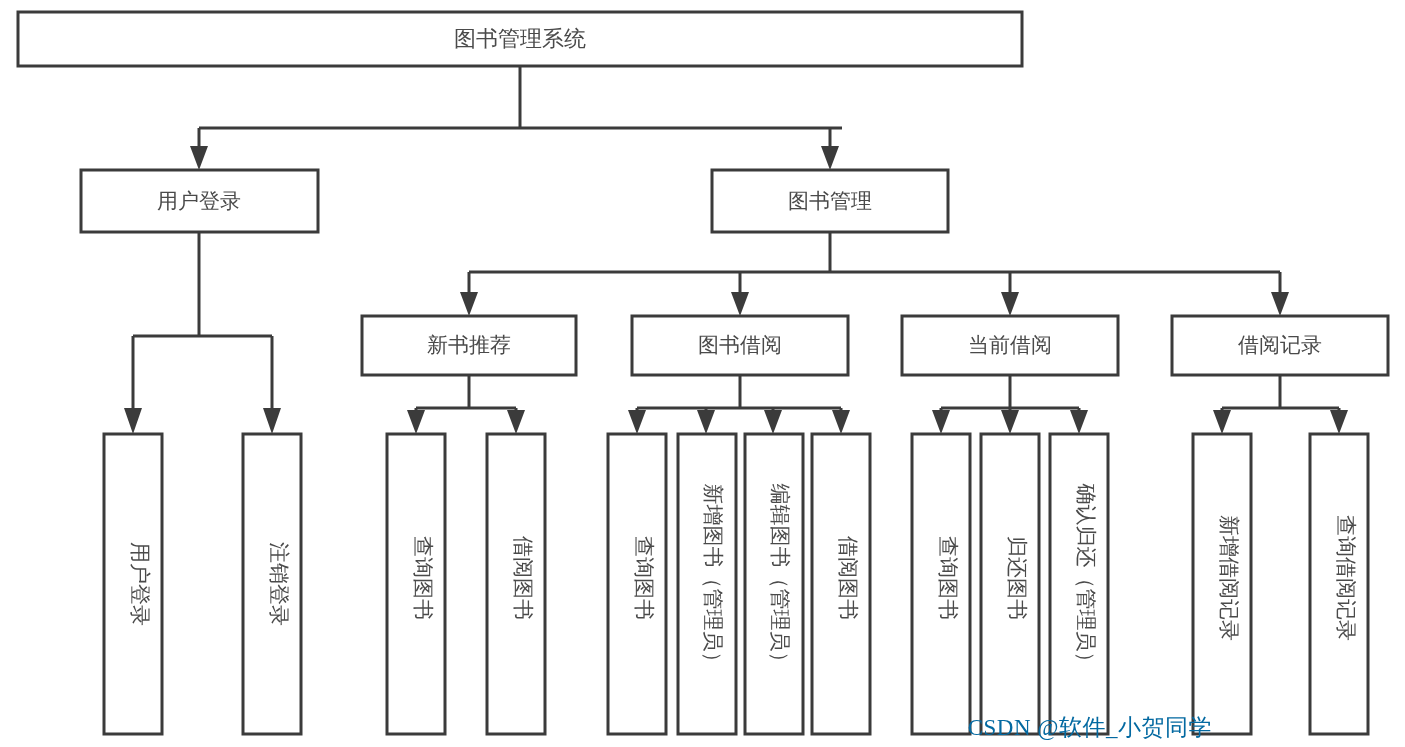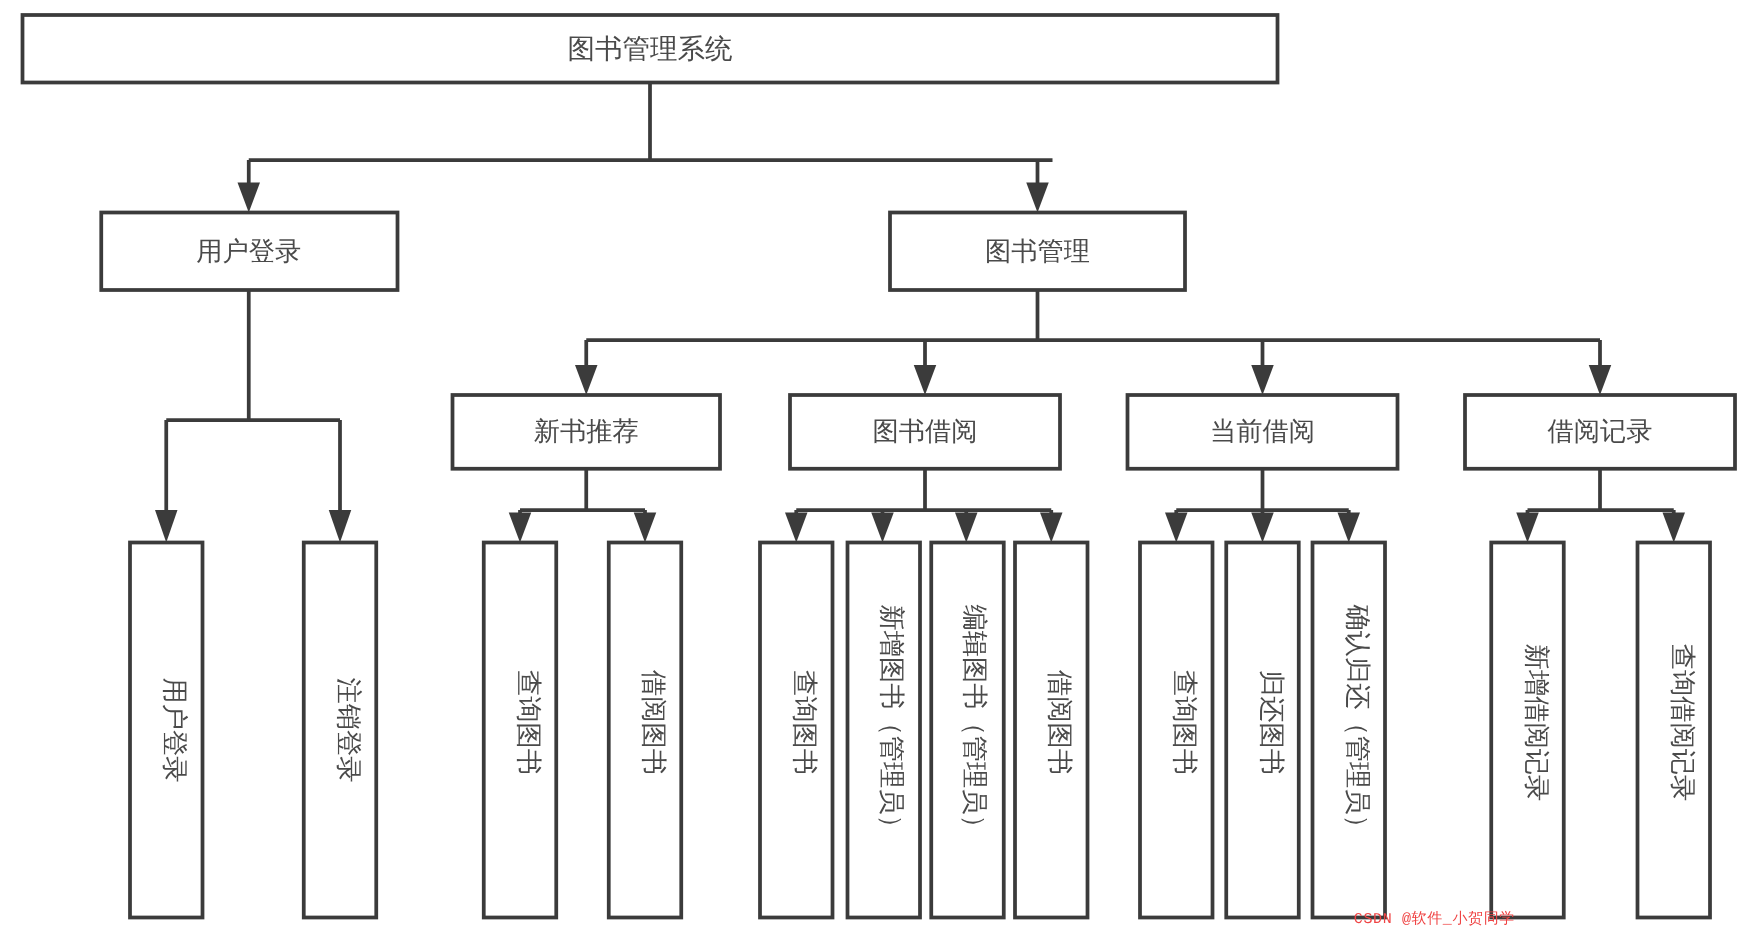--- a/index.html
+++ b/index.html
@@ -54,23 +54,23 @@
     stroke-linecap: butt;
   }
   .arrow-head {
     fill: #3b3b3b;
     stroke: none;
   }
   .watermark {
     position: absolute;
     right: 8px;
     bottom: 4px;
-    color: #ef4444;
-    font-size: 12px;
-    font-family: Liberation Mono, monospace;
+    color: #0369a1;
+    font-size: 23px;
+    font-family: Liberation Serif, serif;
     white-space: nowrap;
     letter-spacing: 0.5px;
   }
 </style>
 </head>
 <body>
 
 <div id="diagram-root">
 
   <svg class="flow" viewBox="0 0 1405 747" xmlns="http://www.w3.org/2000/svg">

